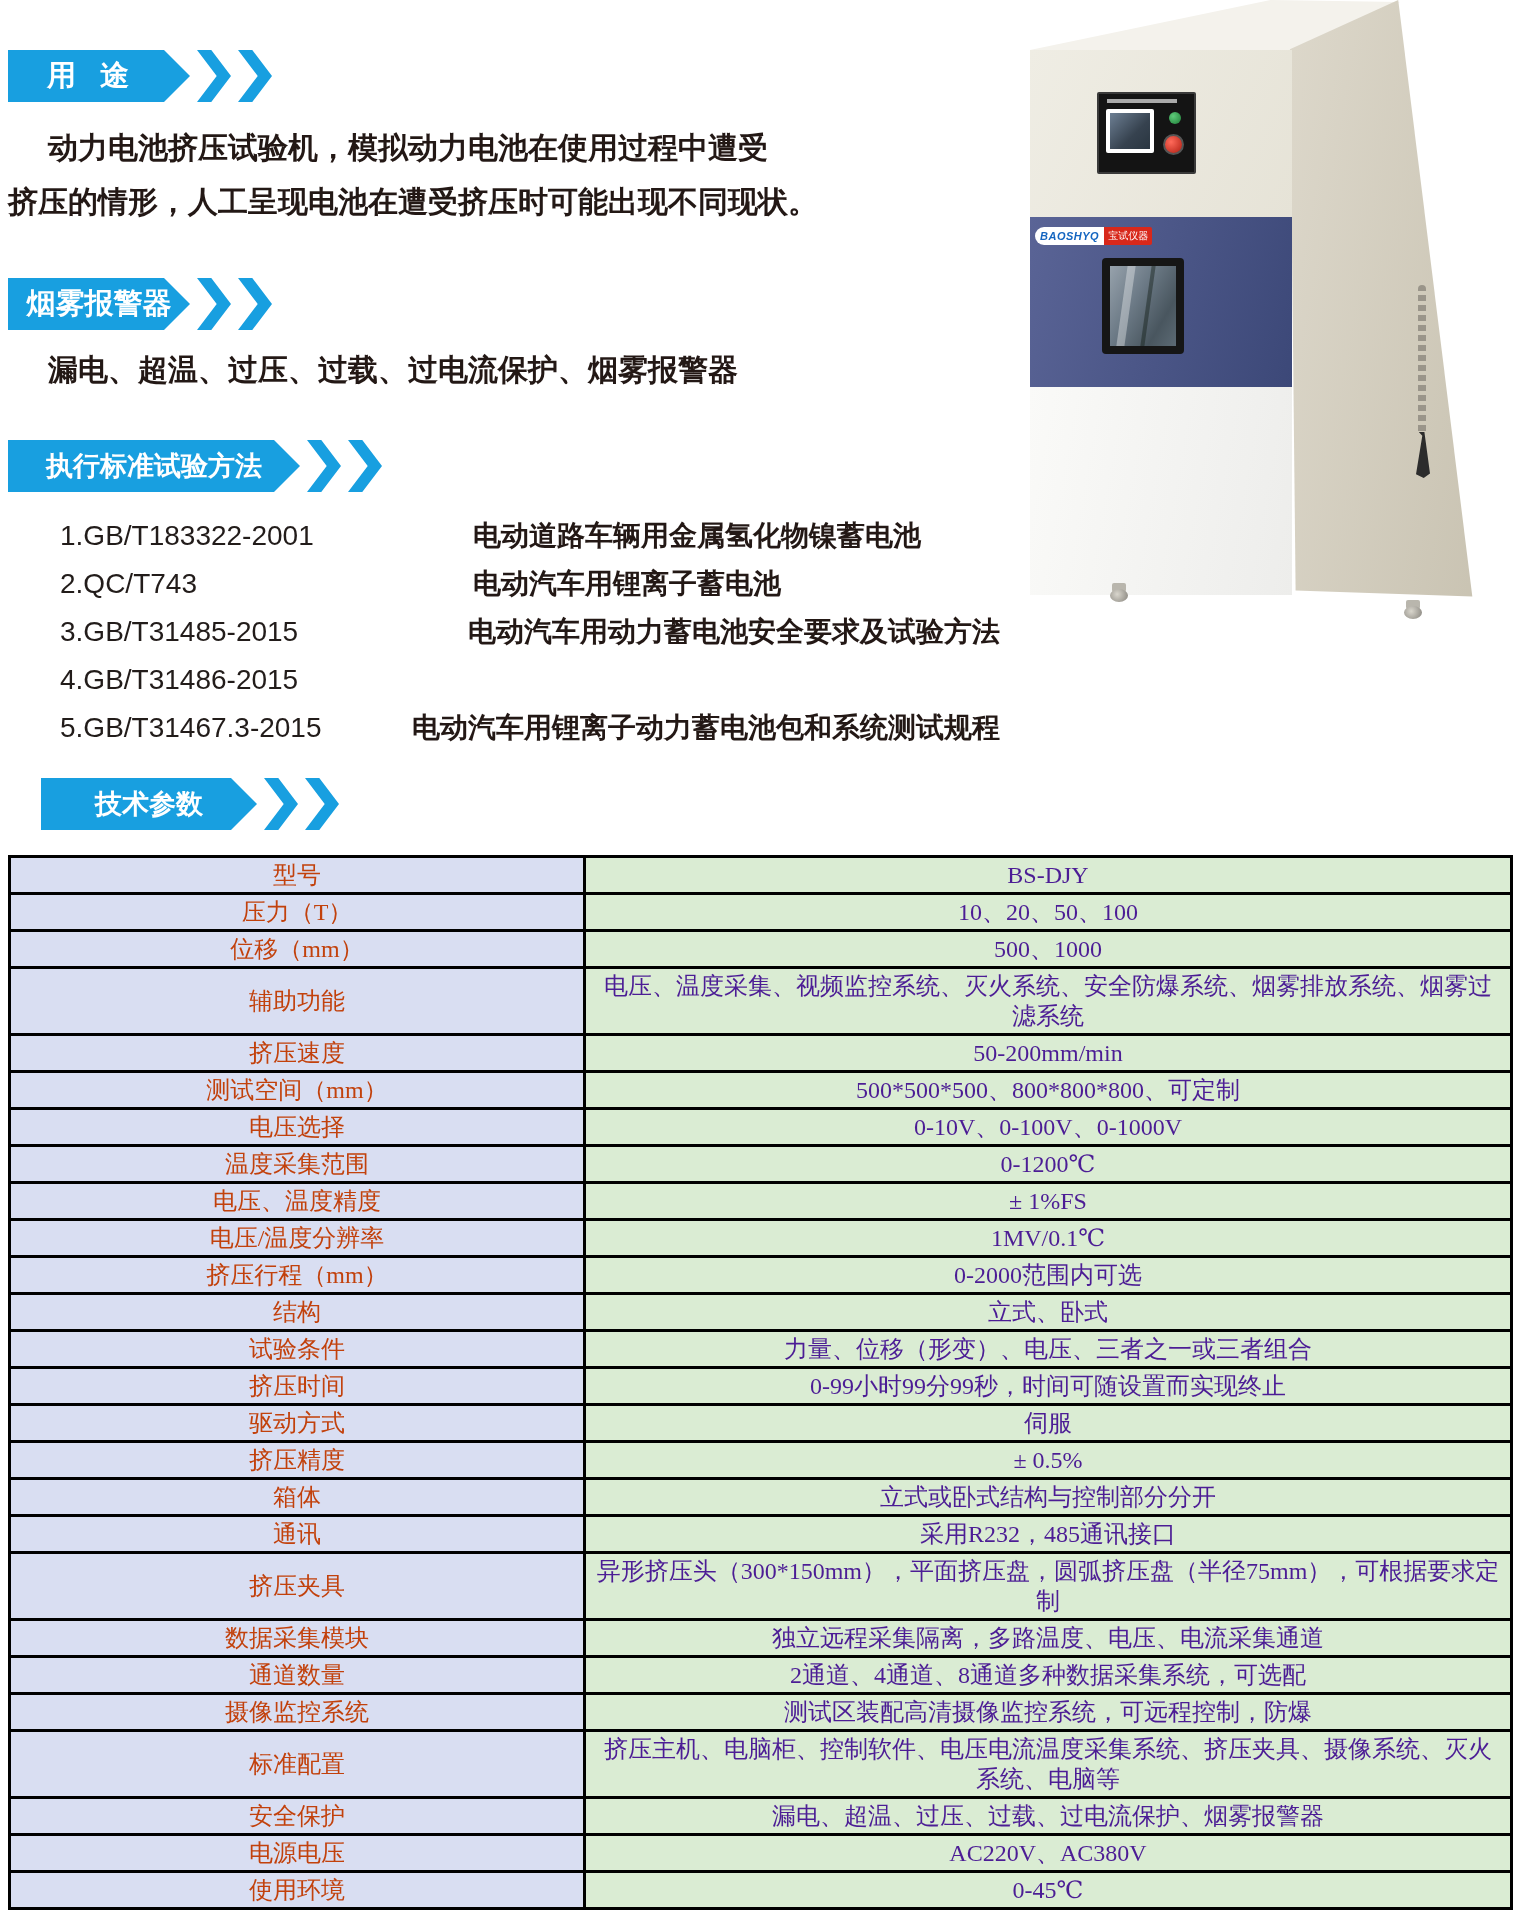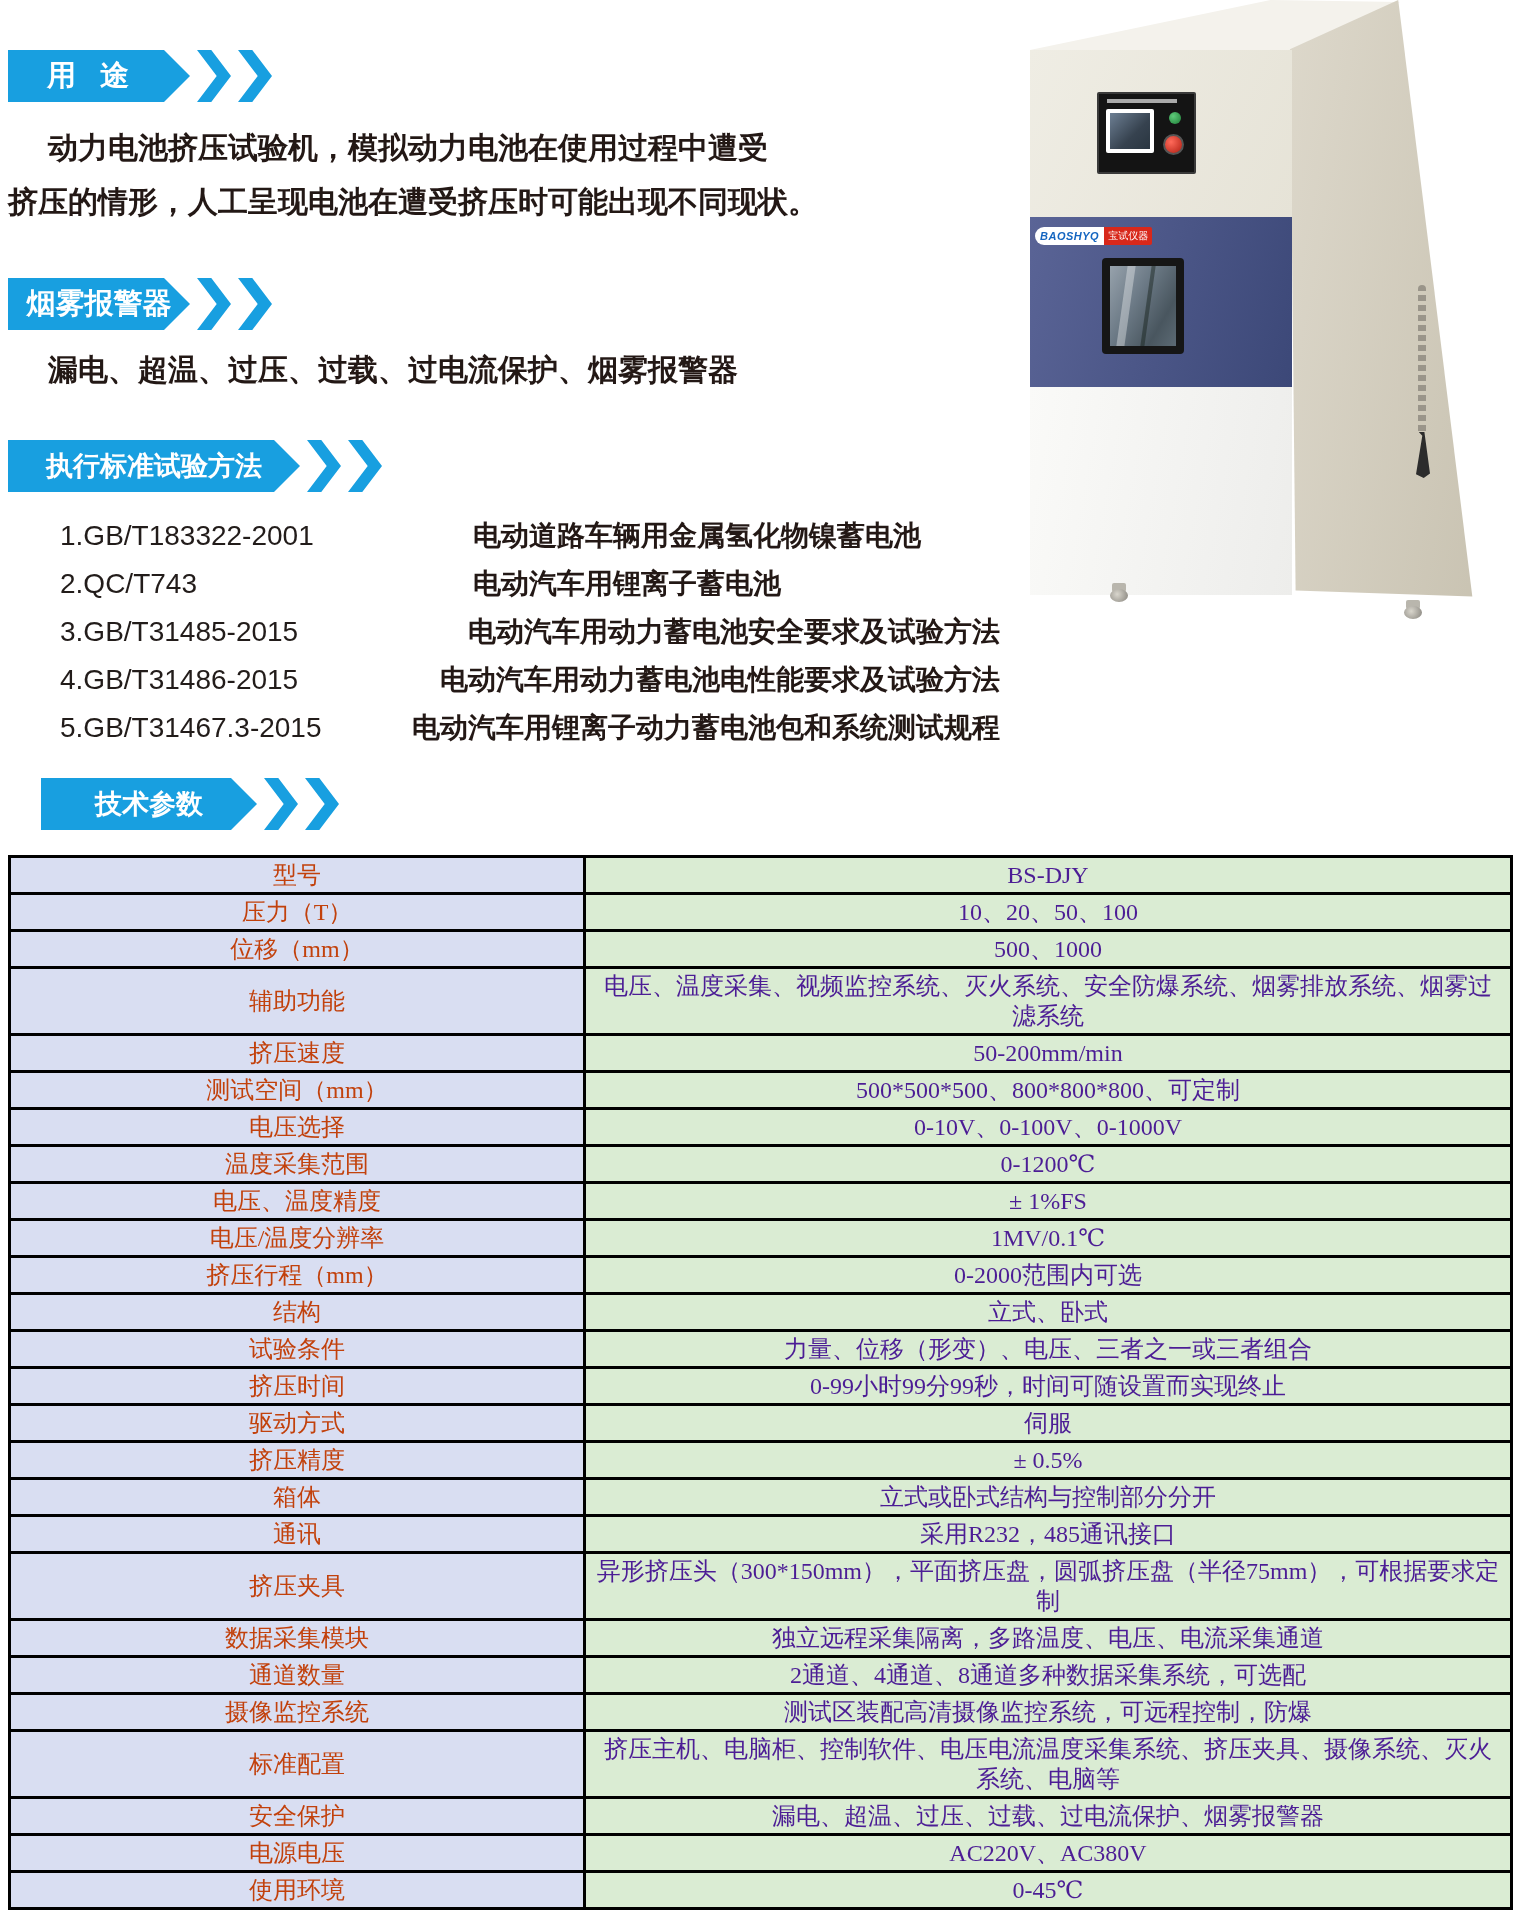--- a/index.html
+++ b/index.html
@@ -166,21 +166,20 @@
         <span class="std-desc">电动汽车用锂离子蓄电池</span>
       </div>
 
       <div class="std-row">
         <span class="std-code">3.GB/T31485-2015</span>
         <span class="std-desc">电动汽车用动力蓄电池安全要求及试验方法</span>
       </div>
 
       <div class="std-row">
         <span class="std-code">4.GB/T31486-2015</span>
-        <span class="std-desc">电动汽车用动力蓄电池电性能要求及试验方法</span>
       </div>
 
       <div class="std-row">
         <span class="std-code">5.GB/T31467.3-2015</span>
         <span class="std-desc">电动汽车用锂离子动力蓄电池包和系统测试规程</span>
       </div>
     </div>
 
   <div class="banner b-params" style="left:8px;top:778px;padding-left:33px;">
     <div class="banner-rect">

